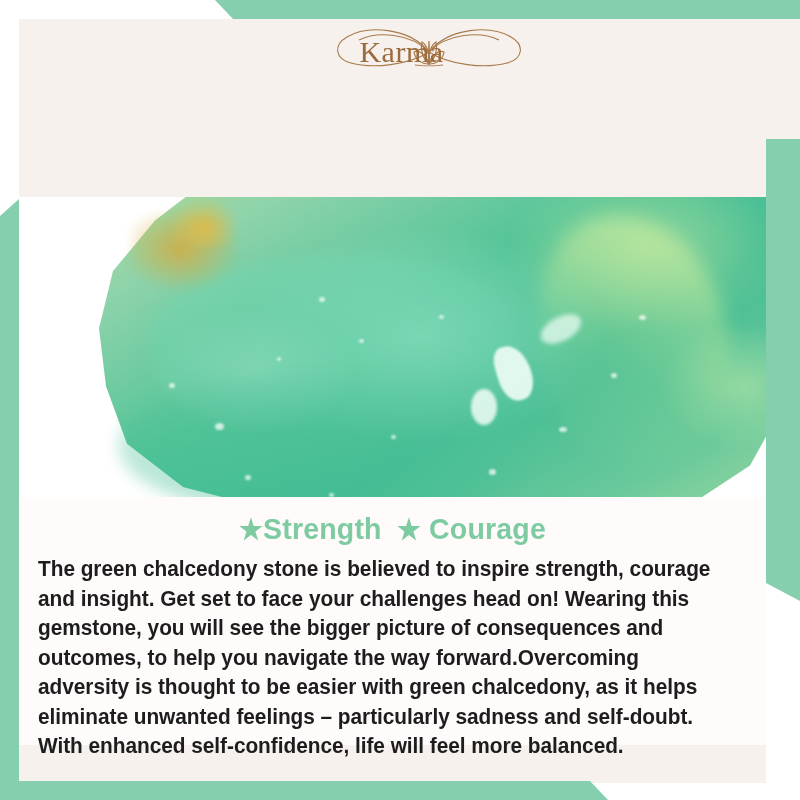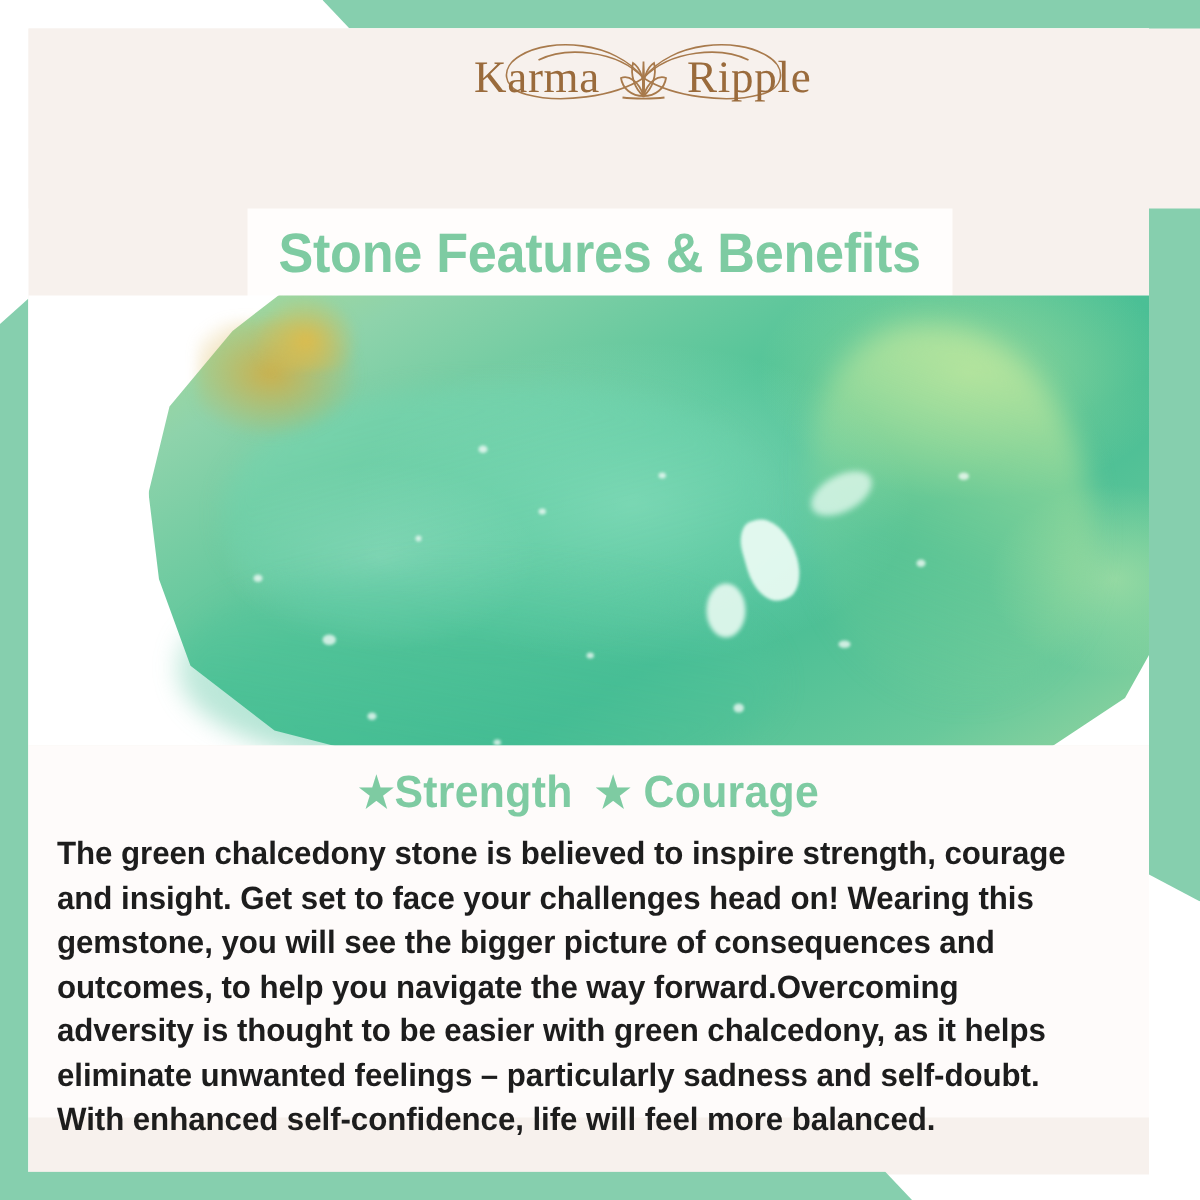--- a/index.html
+++ b/index.html
@@ -306,28 +306,24 @@
           <path d="M140 45 C148 45, 154 40, 155 33 C150 31, 143 35, 140 45 Z"></path>
           <path d="M140 45 C134 40, 131 31, 133 23 C138 26, 141 35, 140 45 Z"></path>
           <path d="M140 45 C146 40, 149 31, 147 23 C142 26, 139 35, 140 45 Z"></path>
           <path d="M140 45 C139 36, 140 27, 140 22 C140 27, 141 36, 140 45 Z"></path>
           <path d="M126 46 C133 47, 147 47, 154 46"></path>
         </g>
       </svg>
       <div class="logo-text">
         <span class="logo-word">Karma</span>
         <span class="logo-gap"></span>
-        <span class="logo-word">Ripple</span>
       </div>
     </div>
   </div>
 
-  <div class="title-box">
-    <span class="title-text">Stone Features &amp; Benefits</span>
-  </div>
 
   <div class="photo">
     <div class="stone"></div>
     <div class="stone-edge-right"></div>
     <div class="stone-facet-a"></div>
     <div class="stone-facet-b"></div>
     <div class="stone-ochre"></div>
     <div class="stone-ochre2"></div>
     <div class="stone-chip1"></div>
     <div class="stone-chip2"></div>

